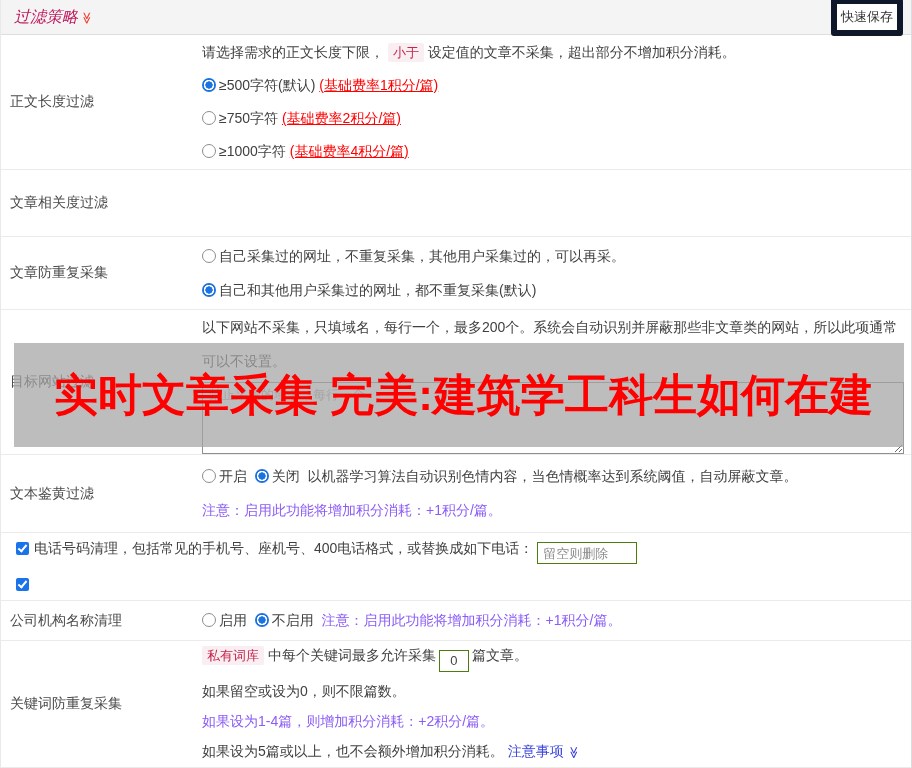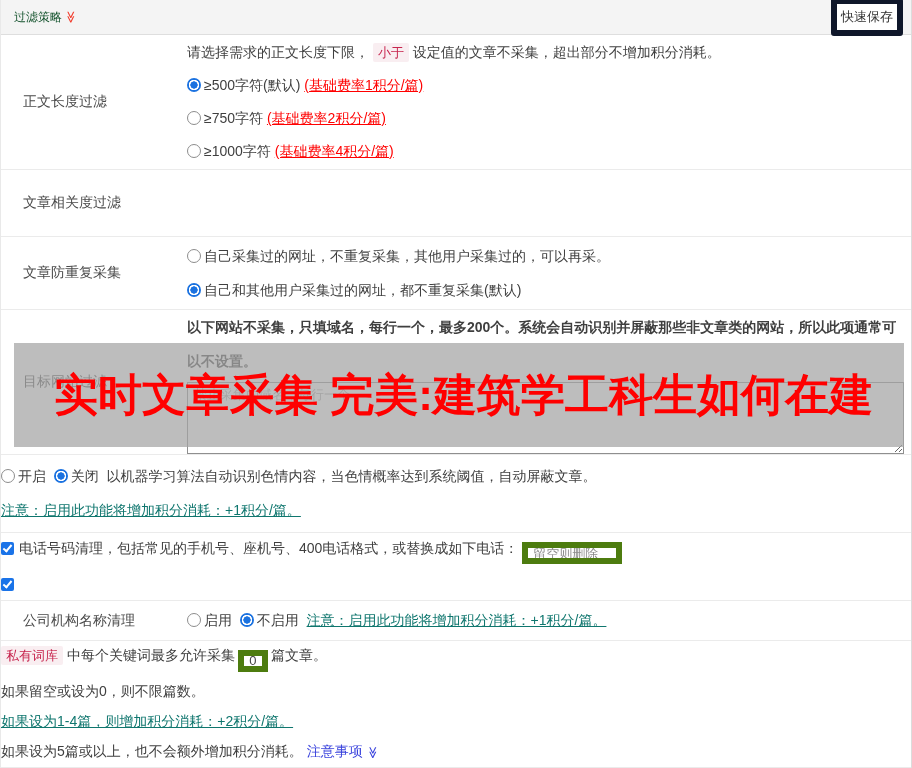--- a/index.html
+++ b/index.html
@@ -7,57 +7,57 @@
     width:912px;height:768px;overflow:hidden;background:#fff;
     font-family:"Liberation Sans","DejaVu Sans",sans-serif;
     font-size:14px;color:#3f3f3f;position:relative;
   }
   .page{width:912px;height:768px;box-sizing:border-box;border-left:1px solid #e9e9e9;border-right:1px solid #dcdcdc;position:relative;}
   
   .topbar{
     height:35px;box-sizing:border-box;background:#f4f4f4;border-bottom:1px solid #dedede;
     display:flex;align-items:center;justify-content:space-between;padding:0 8px 0 13px;
   }
-  .title{color:#14532d;font-size:12px;}
+  .title{color:#be185d;font-size:16px;font-style:italic;}
   .chev{display:inline-block;transform:rotate(90deg);font-size:12px;margin-left:3px;color:#f23d2d;}
   .savebtn{
     background:#fff;border:6px solid #0f172a;border-radius:3px;color:#333;
     font-size:13px;padding:4px 4px;cursor:pointer;font-family:Liberation Sans, sans-serif;
   }
   
   .row{display:flex;box-sizing:border-box;border-bottom:1px solid #ebebeb;}
   .row:last-child{border-bottom:none;}
-  .lab{width:186px;box-sizing:border-box;padding-left:22px;display:flex;align-items:center;color:#4a4a4a;flex-shrink:0;}
-  .cell{flex:1;box-sizing:border-box;padding-right:7px;display:flex;flex-direction:column;justify-content:center;}
+  .lab{width:186px;box-sizing:border-box;padding-left:9px;display:flex;align-items:center;color:#4a4a4a;flex-shrink:0;}
+  .cell{flex:1;box-sizing:border-box;padding-right:7px;display:flex;flex-direction:column;justify-content:center;margin-left:15px;}
   .line{line-height:21px;}
   
   .radio{width:14px;height:14px;border-radius:50%;display:inline-block;vertical-align:-2px;margin-right:3px;box-sizing:border-box;}
   .radio.off{border:1px solid #8d8d8d;background:#fff;}
   .radio.on{background:radial-gradient(circle,#1b72e0 0,#1b72e0 3.4px,#fff 3.9px,#fff 5px,#1b72e0 5.4px,#1b72e0 7px);}
   .checkbox{width:13px;height:13px;background:#1a73e8;border-radius:2px;position:relative;display:inline-block;vertical-align:-2px;margin-right:5px;}
   .checkbox::after{content:"";position:absolute;left:4px;top:1px;width:3px;height:7px;border:solid #fff;border-width:0 2px 2px 0;transform:rotate(40deg);}
-  .red{color:#0f766e;text-decoration:underline;}
+  .red{color:#8b5cf6;}
   .cost{color:#ff0000;text-decoration:underline;}
   .badge{color:#c7254e;background:#f9eef1;padding:2px 5px;border-radius:2px;font-size:13px;}
   .ta{
     width:100%;height:76px;box-sizing:border-box;border:1px solid #8f8f8f;resize:both;
     font-family:inherit;font-size:13px;color:#333;padding:3px 6px;margin-top:4px;
   }
   .ta::placeholder{color:#a9a9a9;}
-  .txtinput{border:6px solid #4d7c0f;height:22px;box-sizing:border-box;font-family:inherit;font-size:13px;color:#444;padding:0 5px;}
+  .txtinput{border:1px solid #4d7c0f;height:22px;box-sizing:border-box;font-family:inherit;font-size:13px;color:#444;padding:0 5px;}
   .txtinput::placeholder{color:#8c8c8c;}
   .phone-input{width:100px;margin-left:4px;vertical-align:-5px;}
   .num-input{width:30px;text-align:center;margin:0 3px;vertical-align:-5px;}
   .link{color:#3b44dd;cursor:pointer;}
   .link .chev{color:#3b44dd;}
   
   .r1{height:135px;} .r2{height:67px;} .r3{height:73px;} .r4{height:145px;}
   .r5{height:78px;} .r6{height:68px;} .r7{height:40px;} .r8{height:127px;}
   .g12>*{margin:6px 0;} .g13>*{margin:6.5px 0;} .g10>*{margin:5px 0;} .g9>*{margin:4.5px 0;}
-  .desc2{line-height:34px;font-weight:bold;}
+  .desc2{line-height:34px;}
   
   .overlay{
     position:absolute;left:13px;right:7px;top:343px;height:104px;z-index:6;
     background:rgba(164,164,164,0.72);display:flex;align-items:center;
     padding-left:40px;box-sizing:border-box;overflow:hidden;
   }
   .overlay .wm{font-size:44px;font-weight:bold;color:#ff0000;white-space:nowrap;}
 </style>
 </head>
 <body>
@@ -109,20 +109,21 @@
 
   <div class="row r4">
     <div class="lab">目标网站过滤</div>
     <div class="cell">
       <div class="desc2">以下网站不采集，只填域名，每行一个，最多200个。系统会自动识别并屏蔽那些非文章类的网站，所以此项通常可以不设置。</div>
       <textarea class="ta" placeholder="禁止采集的域名，每行一个" style=""></textarea>
     </div>
   </div>
 
   <div class="row r5">
+    <div class="lab">文本鉴黄过滤</div>
     <div class="cell g13">
       <div class="line">
         <span><span class="radio off"></span><span>开启</span></span>
         &nbsp;<span><span class="radio on"></span><span>关闭</span></span>
         &nbsp;<span>以机器学习算法自动识别色情内容，当色情概率达到系统阈值，自动屏蔽文章。</span>
       </div>
       <div class="line red">注意：启用此功能将增加积分消耗：+1积分/篇。</div>
     </div>
   </div>
 
@@ -142,20 +143,21 @@
     <div class="cell">
       <div class="line">
         <span><span class="radio off"></span><span>启用</span></span>
         &nbsp;<span><span class="radio on"></span><span>不启用</span></span>
         &nbsp;<span class="red">注意：启用此功能将增加积分消耗：+1积分/篇。</span>
       </div>
     </div>
   </div>
 
   <div class="row r8">
+    <div class="lab">关键词防重复采集</div>
     <div class="cell g9">
       <div class="line">
         <span class="badge">私有词库</span>
         <span>中每个关键词最多允许采集</span><input class="txtinput num-input" value="0" style=""><span>篇文章。</span>
       </div>
       <div class="line">如果留空或设为0，则不限篇数。</div>
       <div class="line red">如果设为1-4篇，则增加积分消耗：+2积分/篇。</div>
       <div class="line">
         <span>如果设为5篇或以上，也不会额外增加积分消耗。</span>
         <span class="link"><span>注意事项</span><span class="chev">≫</span></span>

